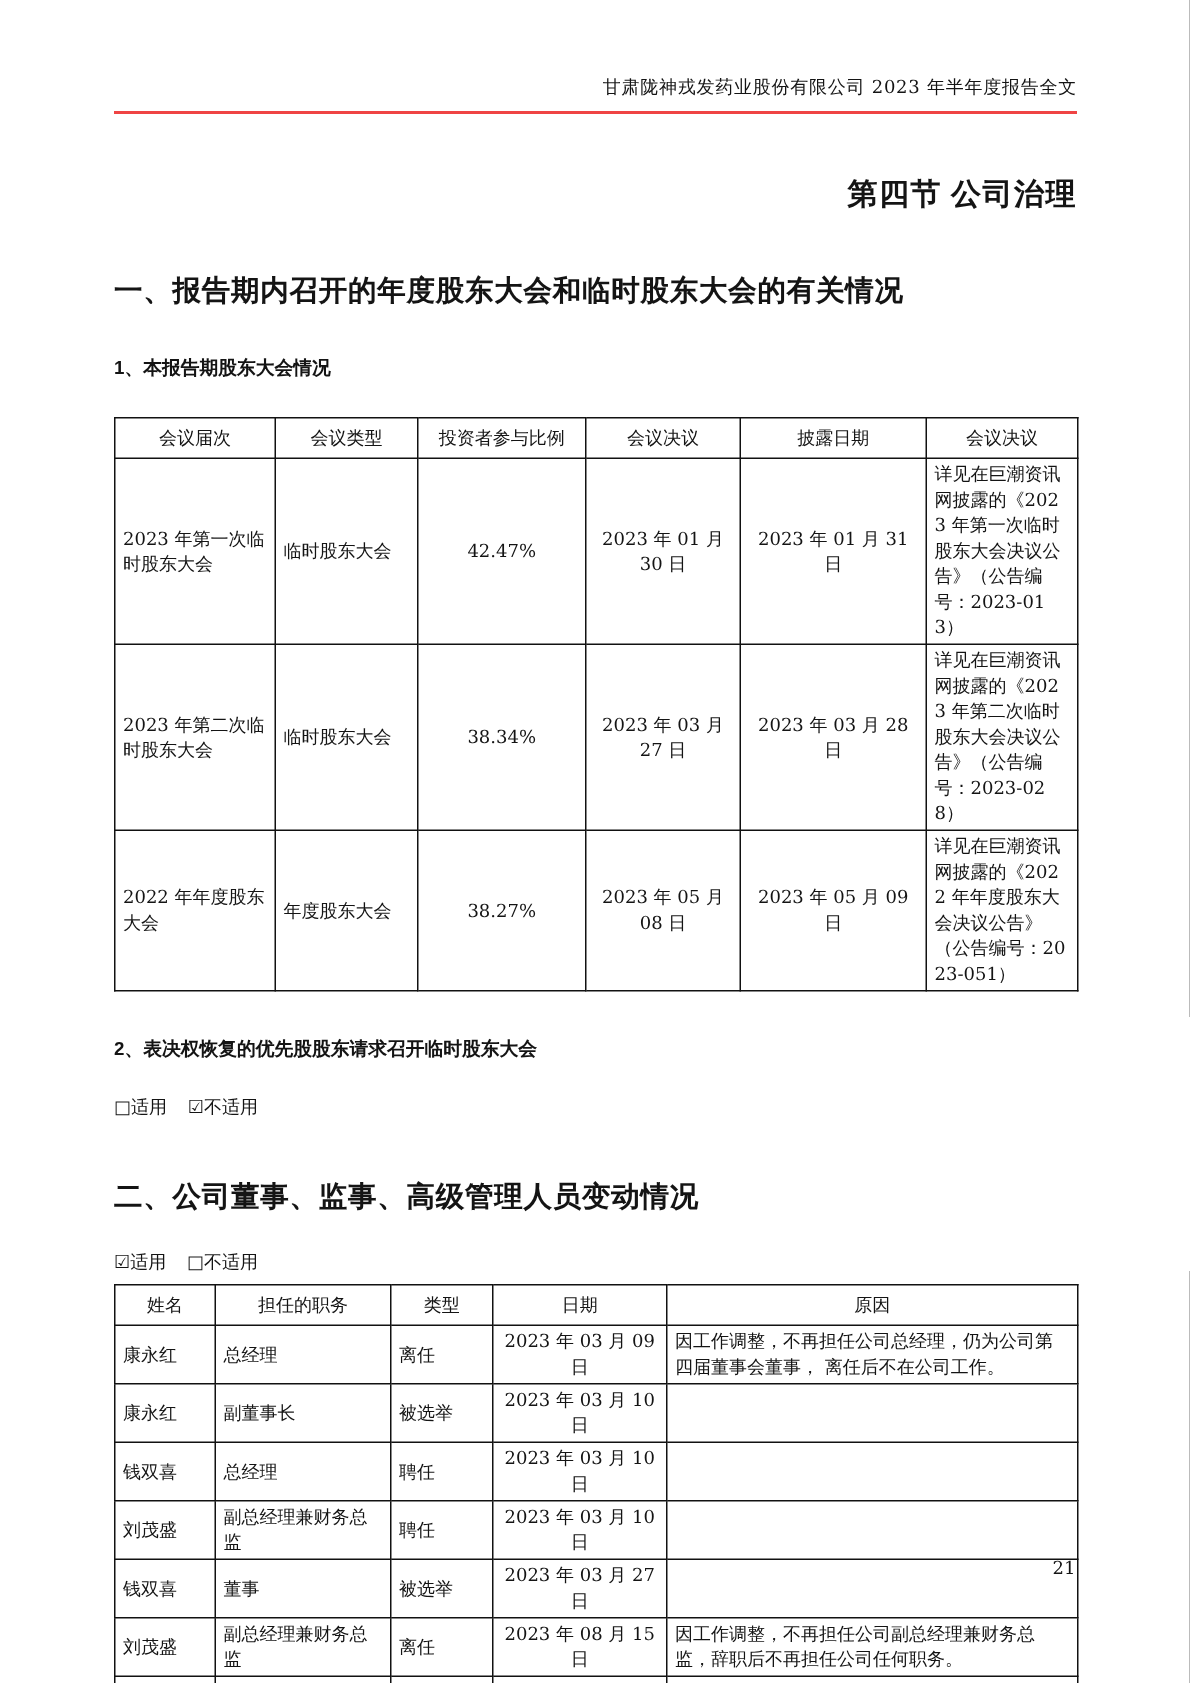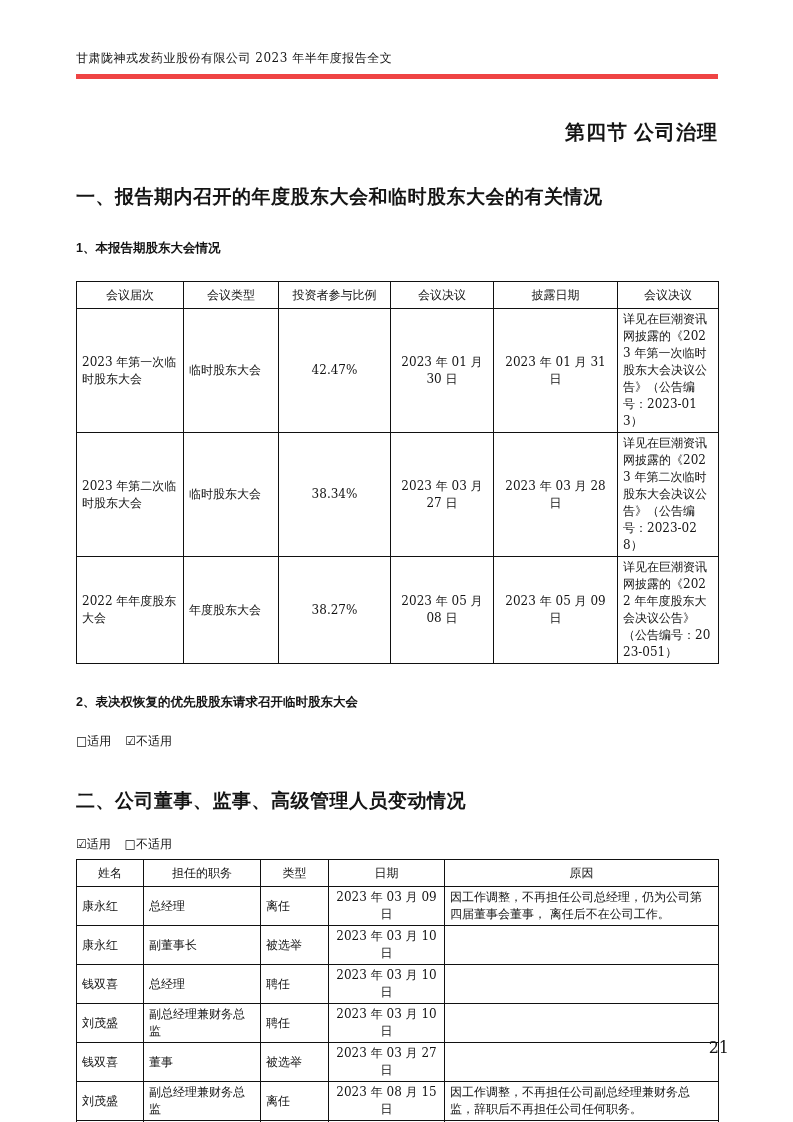--- a/index.html
+++ b/index.html
@@ -4,22 +4,22 @@
 <style>
   html,body{margin:0;padding:0;background:#888;}
   .page{
     width:793px;height:1122px;background:#fff;position:relative;
     font-family:"DejaVu Serif","Liberation Serif",serif;
     color:#141414;box-sizing:border-box;overflow:hidden;
   }
   .content{padding:50px 75px 0 76px;}
   
   .doc-header{
-    font-size:12px;letter-spacing:.5px;
-    padding-bottom:7px;border-bottom:5px solid #ef4444;
+    text-align:right;font-size:12px;letter-spacing:.5px;
+    padding-bottom:7px;border-bottom:2px solid #ef4444;
   }
   
   .doc-title{
     text-align:right;font-family:Liberation Serif, serif;
     font-weight:bold;font-size:20px;margin:40px 0 0 0;letter-spacing:1px;
   }
   .h-level1{
     font-family:"Liberation Sans","DejaVu Sans",sans-serif;font-weight:bold;
     font-size:19px;margin:38px 0 0 0;letter-spacing:.5px;
   }
@@ -37,21 +37,21 @@
     border:1px solid #111;padding:2px 6px;vertical-align:middle;
     line-height:17px;word-break:break-all;overflow:hidden;
   }
   th{font-weight:normal;text-align:center;height:22px;}
   .al{text-align:left;padding-left:5px;}
   .ar{text-align:center;}
   .ac{text-align:center;}
   .t2{margin-top:6px;}
   .t2 td{height:18px;}
   .page-number{
-    position:absolute;right:64px;top:1038px;font-size:16px;
+    position:absolute;right:76px;top:1038px;font-size:12px;
   }
 </style>
 </head>
 <body>
 
 <div class="page">
   <div class="content">
 
     <div class="doc-header">甘肃陇神戎发药业股份有限公司 2023 年半年度报告全文</div>
 

